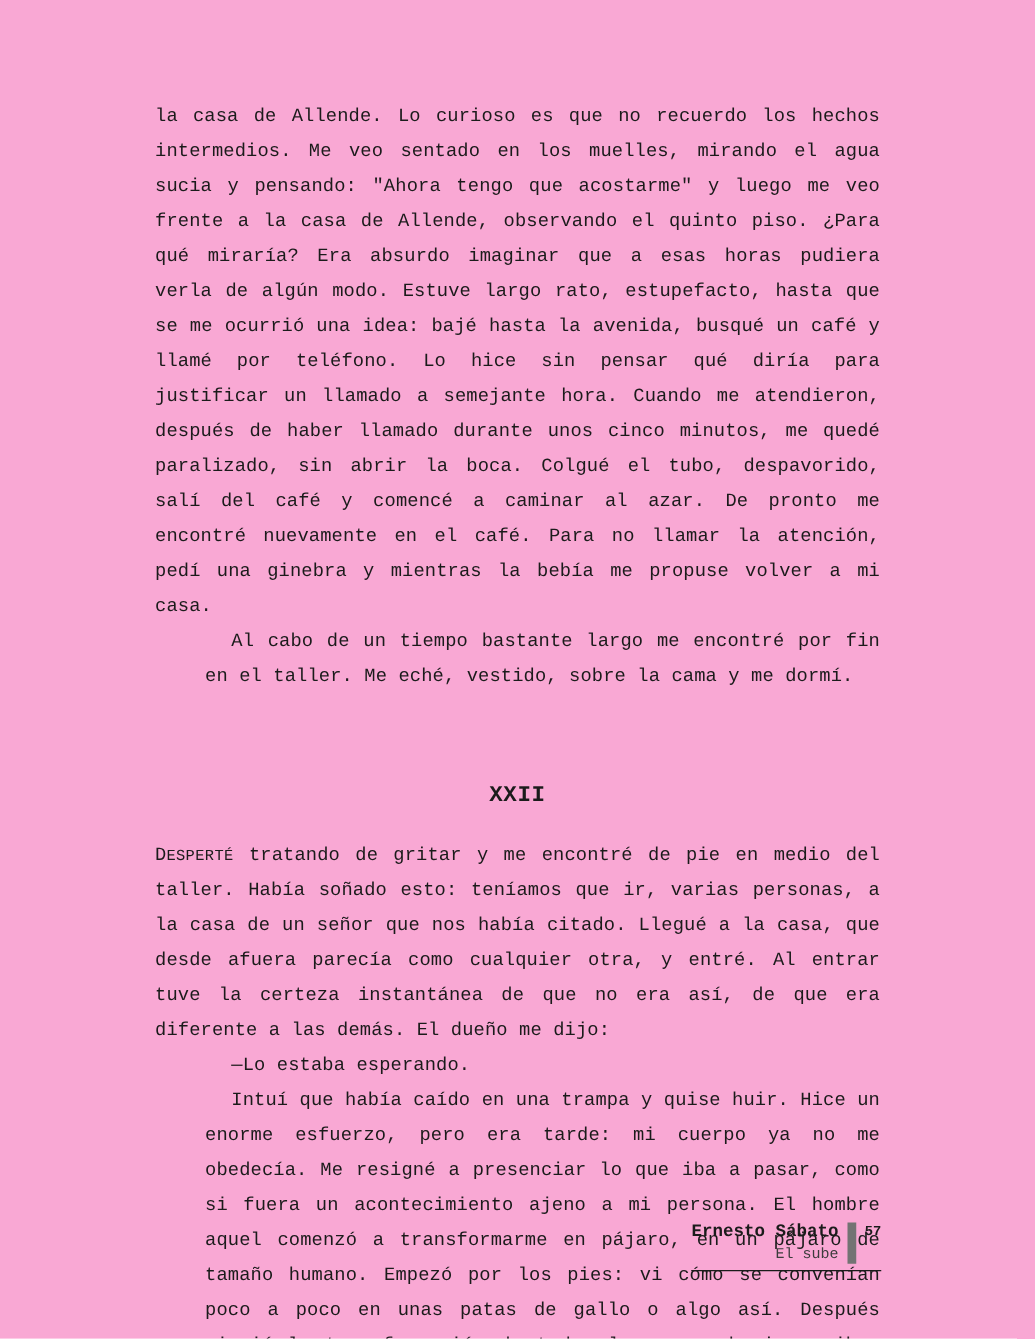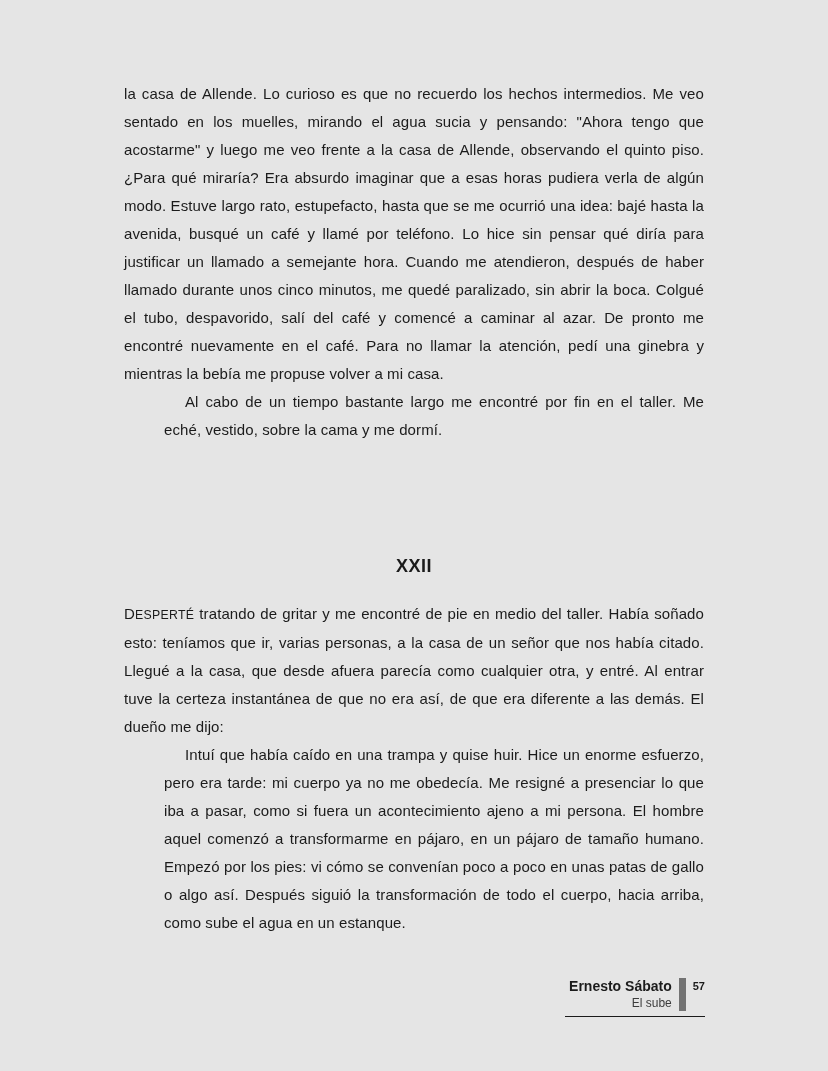--- a/index.html
+++ b/index.html
@@ -6,22 +6,22 @@
   * { box-sizing: border-box; }
   html, body {
     margin: 0;
     padding: 0;
     background: #ffffff;
   }
   .page {
     position: relative;
     width: 828px;
     height: 1071px;
-    background: #e5e5e5;
-    font-family: Liberation Sans, sans-serif;
+    background: #f9a8d4;
+    font-family: Liberation Mono, monospace;
     color: #1b1b1b;
     overflow: hidden;
   }
   .text-column {
     position: absolute;
     left: 124px;
     top: 80px;
     width: 580px;
   }
   p.body-text {
@@ -29,21 +29,21 @@
     font-size: 15px;
     line-height: 28px;
     text-align: justify;
     letter-spacing: 0.1px;
   }
   p.indented {
     text-indent: 21px;
     margin-left: 40px;
   }
   h2.chapter-heading {
-    margin: 108px 0 0 0;
+    margin: 67px 0 0 0;
     text-align: center;
     font-size: 18px;
     line-height: 28px;
     font-weight: bold;
     letter-spacing: 0.5px;
   }
   p.chapter-opening {
     margin-top: 20px;
   }
   .lead-word .lead-small {
@@ -94,20 +94,21 @@
   <div class="text-column">
 
     <p class="body-text">la casa de Allende. Lo curioso es que no recuerdo los hechos intermedios. Me veo sentado en los muelles, mirando el agua sucia y pensando: "Ahora tengo que acostarme" y luego me veo frente a la casa de Allende, observando el quinto piso. ¿Para qué miraría? Era absurdo imaginar que a esas horas pudiera verla de algún modo. Estuve largo rato, estupefacto, hasta que se me ocurrió una idea: bajé hasta la avenida, busqué un café y llamé por teléfono. Lo hice sin pensar qué diría para justificar un llamado a semejante hora. Cuando me atendieron, después de haber llamado durante unos cinco minutos, me quedé paralizado, sin abrir la boca. Colgué el tubo, despavorido, salí del café y comencé a caminar al azar. De pronto me encontré nuevamente en el café. Para no llamar la atención, pedí una ginebra y mientras la bebía me propuse volver a mi casa.</p>
 
     <p class="body-text indented">Al cabo de un tiempo bastante largo me encontré por fin en el taller. Me eché, vestido, sobre la cama y me dormí.</p>
 
     <h2 class="chapter-heading">XXII</h2>
 
     <p class="body-text chapter-opening"><span class="lead-word"><span>D</span><span class="lead-small">ESPERTÉ</span></span><span> tratando de gritar y me encontré de pie en medio del taller. Había soñado esto: teníamos que ir, varias personas, a la casa de un señor que nos había citado. Llegué a la casa, que desde afuera parecía como cualquier otra, y entré. Al entrar tuve la certeza instantánea de que no era así, de que era diferente a las demás. El dueño me dijo:</span></p>
 
+    <p class="body-text indented">—Lo estaba esperando.</p>
 
     <p class="body-text indented">Intuí que había caído en una trampa y quise huir. Hice un enorme esfuerzo, pero era tarde: mi cuerpo ya no me obedecía. Me resigné a presenciar lo que iba a pasar, como si fuera un acontecimiento ajeno a mi persona. El hombre aquel comenzó a transformarme en pájaro, en un pájaro de tamaño humano. Empezó por los pies: vi cómo se convenían poco a poco en unas patas de gallo o algo así. Después siguió la transformación de todo el cuerpo, hacia arriba, como sube el agua en un estanque.</p>
 
   </div>
 
   <div class="footer">
     <div class="footer-row">
       <div class="footer-left">
         <div class="footer-author">Ernesto Sábato</div>
         <div class="footer-title">El sube</div>

